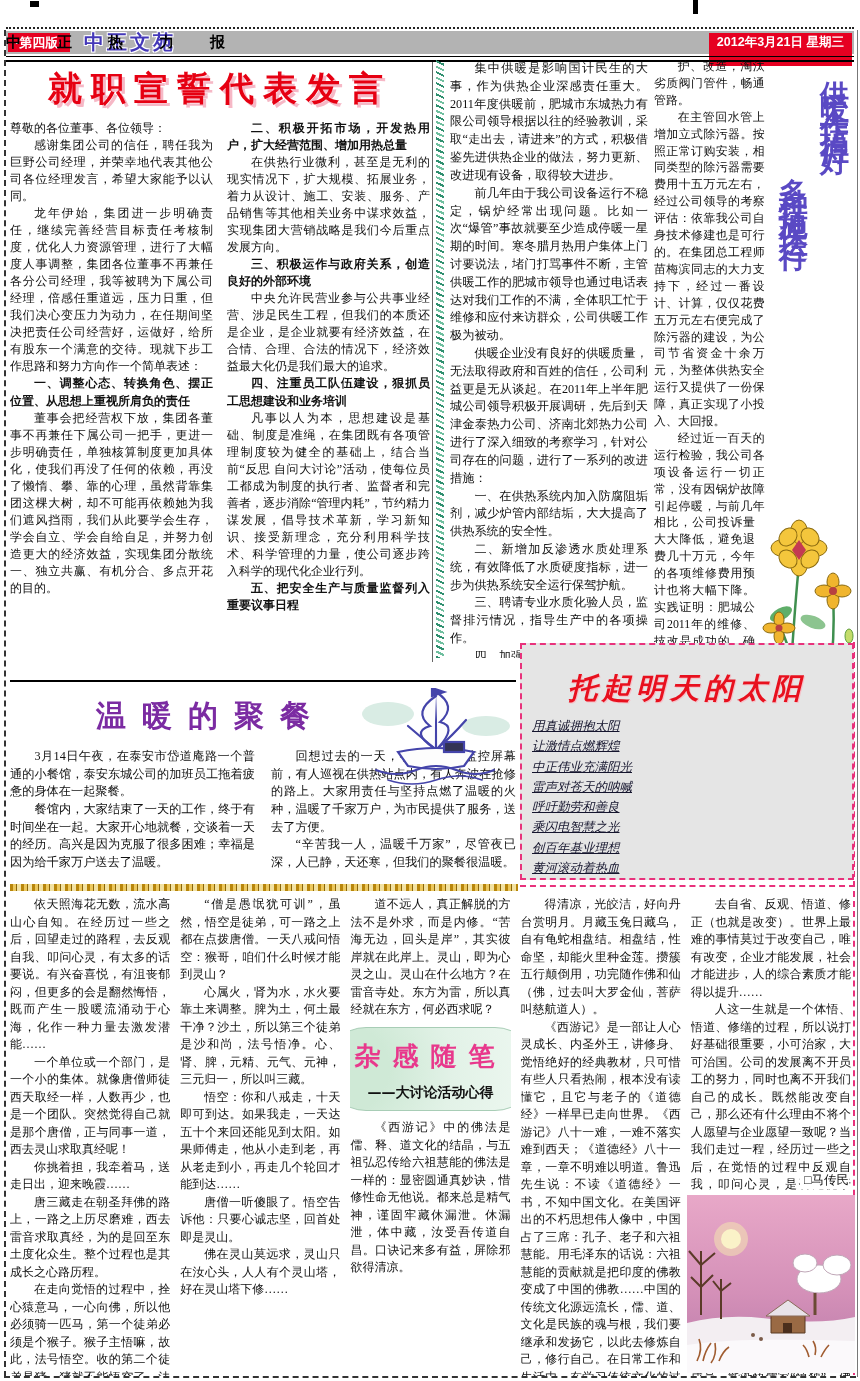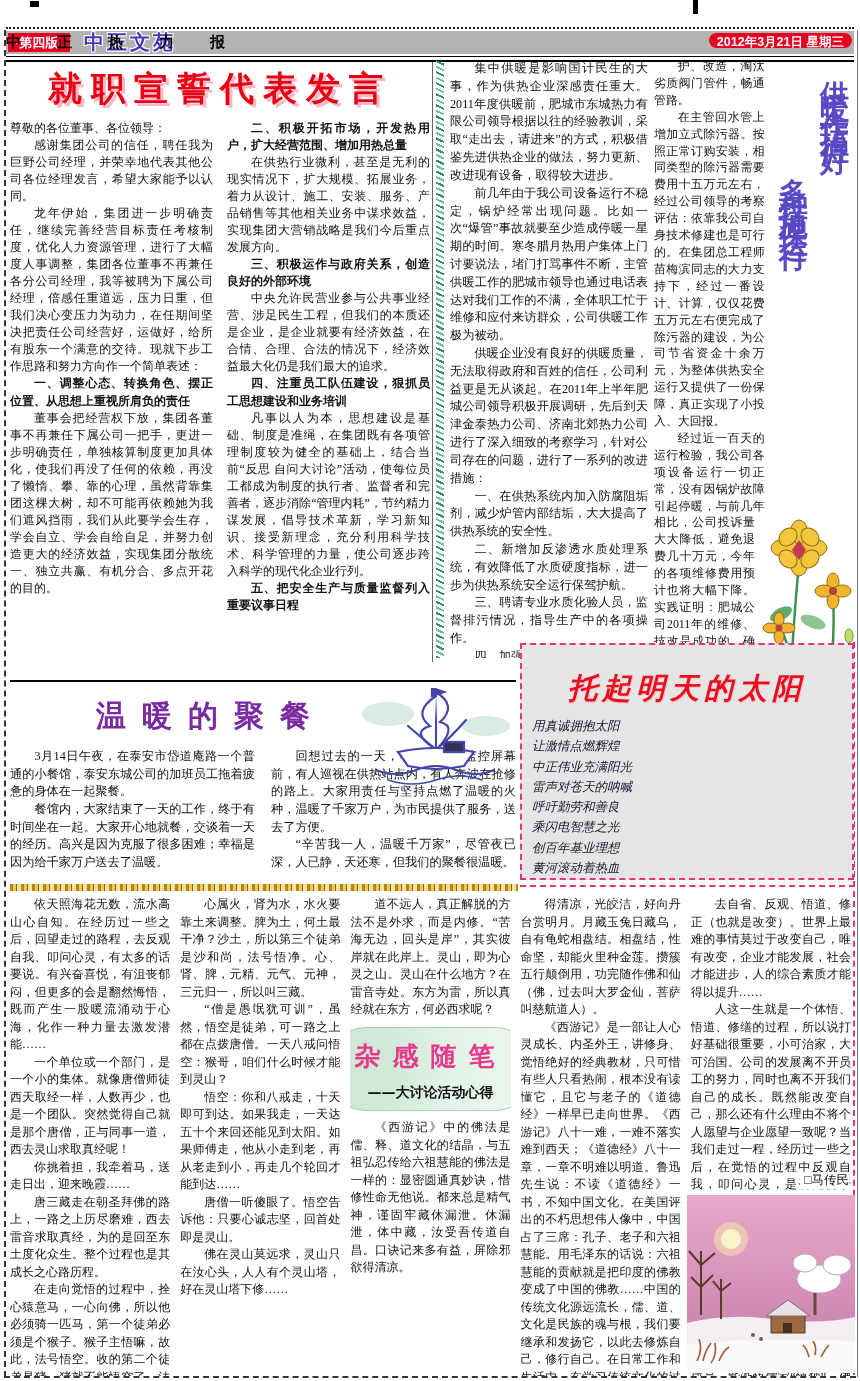--- a/index.html
+++ b/index.html
@@ -16,22 +16,22 @@
 
   
   .masthead{position:absolute;top:31px;left:6px;right:6px;height:23px;background:#b3b3b3;}
   .ed-box{position:absolute;left:2px;top:2px;height:19px;line-height:19px;background:#e60021;color:#fff;
           font-weight:bold;font-size:13px;padding:0 7px;font-family:"Liberation Sans",sans-serif;}
   .sec-name{position:absolute;left:78px;top:0px;height:23px;line-height:23px;font-size:20px;font-weight:bold;
             color:#4438b8;letter-spacing:3px;
             text-shadow:-1px -1px 0 #fff,1px -1px 0 #fff,-1px 1px 0 #fff,1px 1px 0 #fff;}
   .paper-name{position:absolute;left:0;right:0;top:0;height:23px;line-height:23px;text-align:left;
               font-weight:bold;font-size:15px;letter-spacing:36px;color:#000;}
-  .date-box{position:absolute;right:2px;top:2px;height:15px;line-height:19px;background:#e60021;color:#fff;
-            font-weight:bold;font-size:12.5px;padding:0 8px;font-family:"Liberation Sans",sans-serif;border-radius:8px;}
+  .date-box{position:absolute;right:2px;top:2px;height:33px;line-height:19px;background:#e60021;color:#fff;
+            font-weight:bold;font-size:12.5px;padding:0 8px;font-family:"Liberation Sans",sans-serif;}
   .dbl-rule{position:absolute;top:56px;left:6px;right:6px;height:3px;
             border-top:1px solid #000;border-bottom:2px solid #000;}
 
   
   .speech{position:absolute;left:10px;top:62px;width:420px;height:606px;overflow:hidden;}
   .speech h1{margin:4px 0 8px 0;text-align:center;font-size:34px;font-weight:bold;color:#e60012;
              letter-spacing:9px;text-shadow:3px 3px 0 #f6b8c6;font-family:"DejaVu Sans",sans-serif;}
   .speech-text{column-count:2;column-gap:14px;height:546px;overflow:hidden;
                font-size:12px;line-height:1.42;text-align:justify;}
   .speech-text p{margin:0;text-indent:2em;}
@@ -68,21 +68,21 @@
   .heat-right .byline{position:absolute;right:2px;bottom:0;background:#fff;padding-left:6px;text-indent:0;}
 
   
   .poembox{position:absolute;left:520px;top:643px;width:334px;height:237px;box-sizing:border-box;
            background:#e5e5e5;border:2px dashed #e8327c;padding:22px 10px;overflow:hidden;}
   .poembox h2{margin:2px 0 0 0;text-align:center;font-size:29px;font-weight:bold;font-style:italic;
               color:#e8101e;letter-spacing:5px;text-shadow:1px 1px 0 #f6c0c8;}
   .poem-sub{text-align:center;font-weight:bold;font-size:14.5px;margin-top:2px;font-family:"DejaVu Sans",sans-serif;}
   .poem-cols{display:flex;gap:12px;margin-top:7px;}
   .poem-cols ul{list-style:none;margin:0;padding:0;font-size:12.5px;font-style:italic;line-height:1.62;color:#15152e;}
-  .poem-cols ul.l{width:46%;}
+  .poem-cols ul.l{width:46%;text-decoration:underline;}
   .poem-cols ul.r{width:54%;}
 
   
   .bottom{position:absolute;left:10px;top:884px;width:845px;height:492px;overflow:hidden;}
   .gold-strip{position:absolute;top:0;left:0;width:508px;height:7px;
         background:repeating-linear-gradient(90deg,#b8860b 0 3px,#ecc85e 3px 6px,#8a6508 6px 7px,#f2e2a2 7px 11px);}
   .pink-hdash{position:absolute;top:1px;left:510px;right:0;border-top:2px dashed #e8327c;}
   .ecols{position:absolute;top:12px;left:0;right:4px;bottom:0;display:flex;gap:10px;}
   .ecol{flex:1 1 0;overflow:hidden;font-size:12px;line-height:1.46;text-align:justify;}
   .ecol p{margin:0;text-indent:2em;}
@@ -261,22 +261,22 @@
         <div>
             <p>依天照海花无数，流水高山心自知。在经历过一些之后，回望走过的路程，去反观自我、叩问心灵，有太多的话要说。有兴奋喜悦，有沮丧郁闷，但更多的会是翻然悔悟，既而产生一股暖流涌动于心海，化作一种力量去激发潜能……</p>
             <p>一个单位或一个部门，是一个小的集体。就像唐僧师徒西天取经一样，人数再少，也是一个团队。突然觉得自己就是那个唐僧，正与同事一道，西去灵山求取真经呢！</p>
             <p>你挑着担，我牵着马，送走日出，迎来晚霞……</p>
             <p>唐三藏走在朝圣拜佛的路上，一路之上历尽磨难，西去雷音求取真经，为的是回至东土度化众生。整个过程也是其成长之心路历程。</p>
             <p>在走向觉悟的过程中，拴心猿意马，一心向佛，所以他必须骑一匹马，第一个徒弟必须是个猴子。猴子主悟嘛，故此，法号悟空。收的第二个徒弟是猪，猪就不能悟空了，法号悟能。</p>
           </div>
       </div>
       <div class="ecol">
         <div>
+            <p>“僧是愚氓犹可训”，虽然，悟空是徒弟，可一路之上都在点拨唐僧。一天八戒问悟空：猴哥，咱们什么时候才能到灵山？</p>
             <p>心属火，肾为水，水火要靠土来调整。脾为土，何土最干净？沙土，所以第三个徒弟是沙和尚，法号悟净。心、肾、脾，元精、元气、元神，三元归一，所以叫三藏。</p>
-            <p>“僧是愚氓犹可训”，虽然，悟空是徒弟，可一路之上都在点拨唐僧。一天八戒问悟空：猴哥，咱们什么时候才能到灵山？</p>
             <p>悟空：你和八戒走，十天即可到达。如果我走，一天达五十个来回还能见到太阳。如果师傅走，他从小走到老，再从老走到小，再走几个轮回才能到达……</p>
             <p>唐僧一听傻眼了。悟空告诉他：只要心诚志坚，回首处即是灵山。</p>
             <p>佛在灵山莫远求，灵山只在汝心头，人人有个灵山塔，好在灵山塔下修……</p>
           </div>
       </div>
       <div class="ecol">
         <div>
             <p>道不远人，真正解脱的方法不是外求，而是内修。“苦海无边，回头是岸”，其实彼岸就在此岸上。灵山，即为心灵之山。灵山在什么地方？在雷音寺处。东方为雷，所以真经就在东方，何必西求呢？</p>
           </div>
         <div class="capsule">

